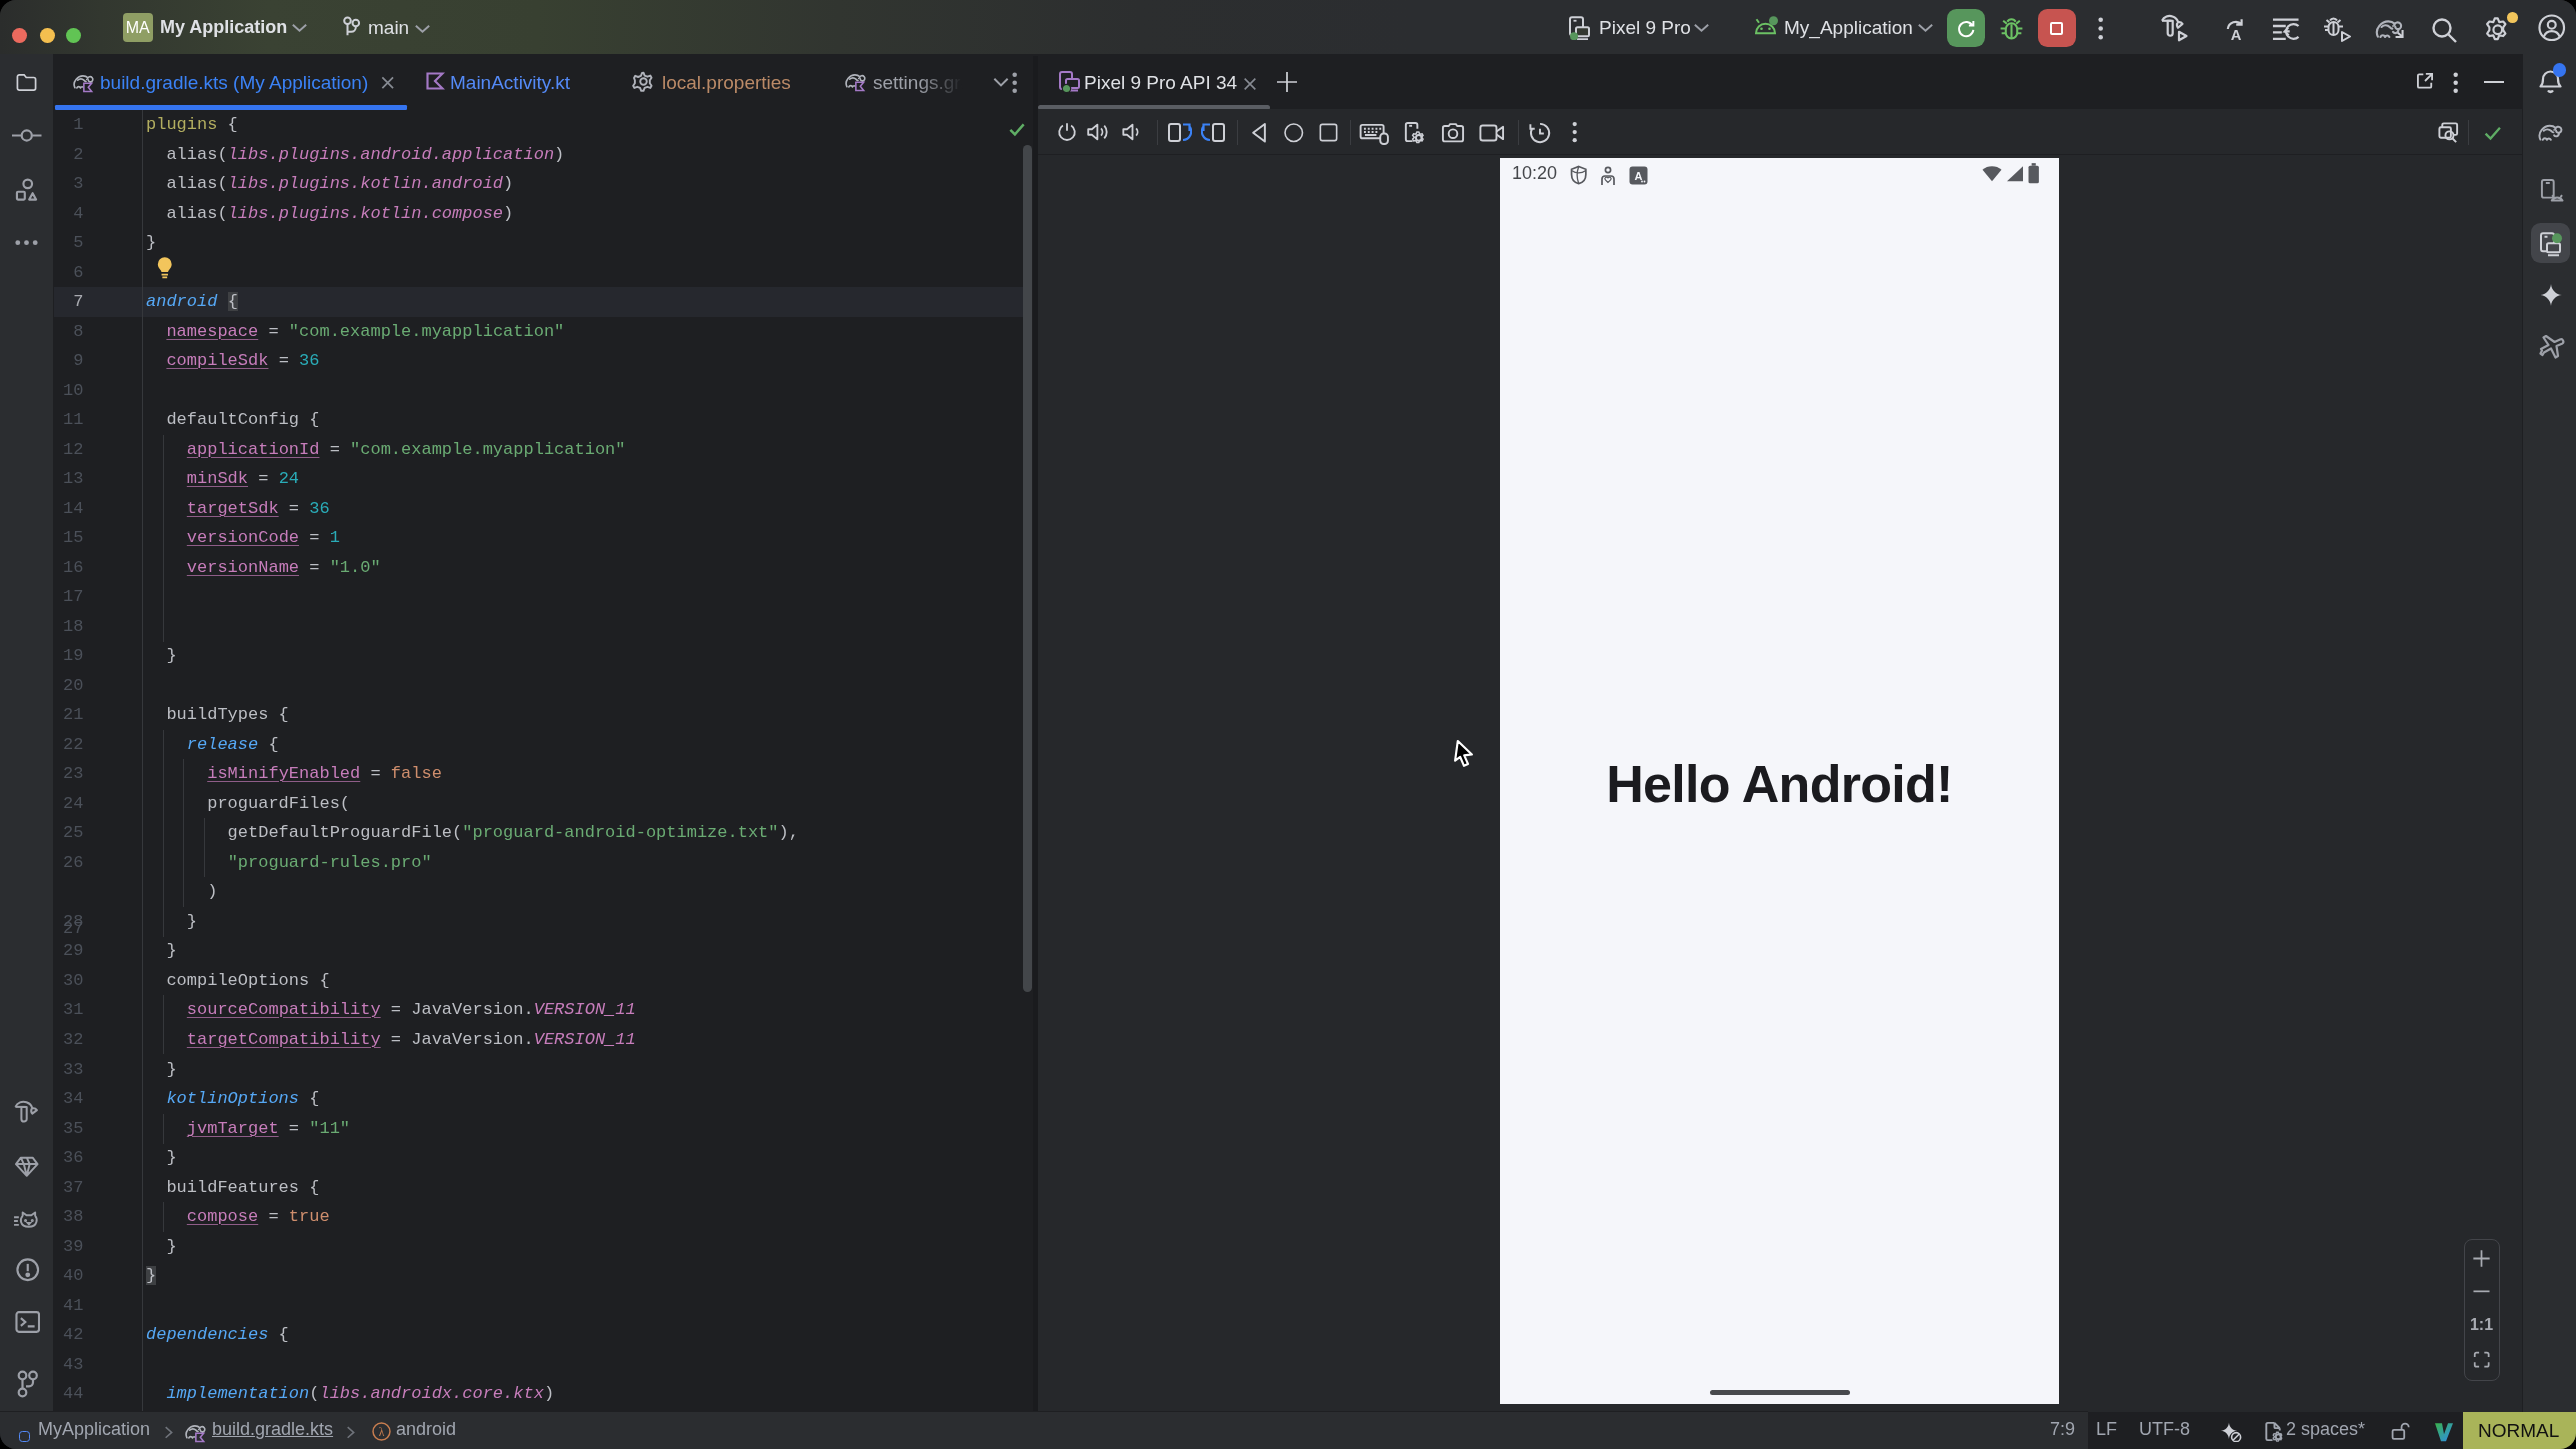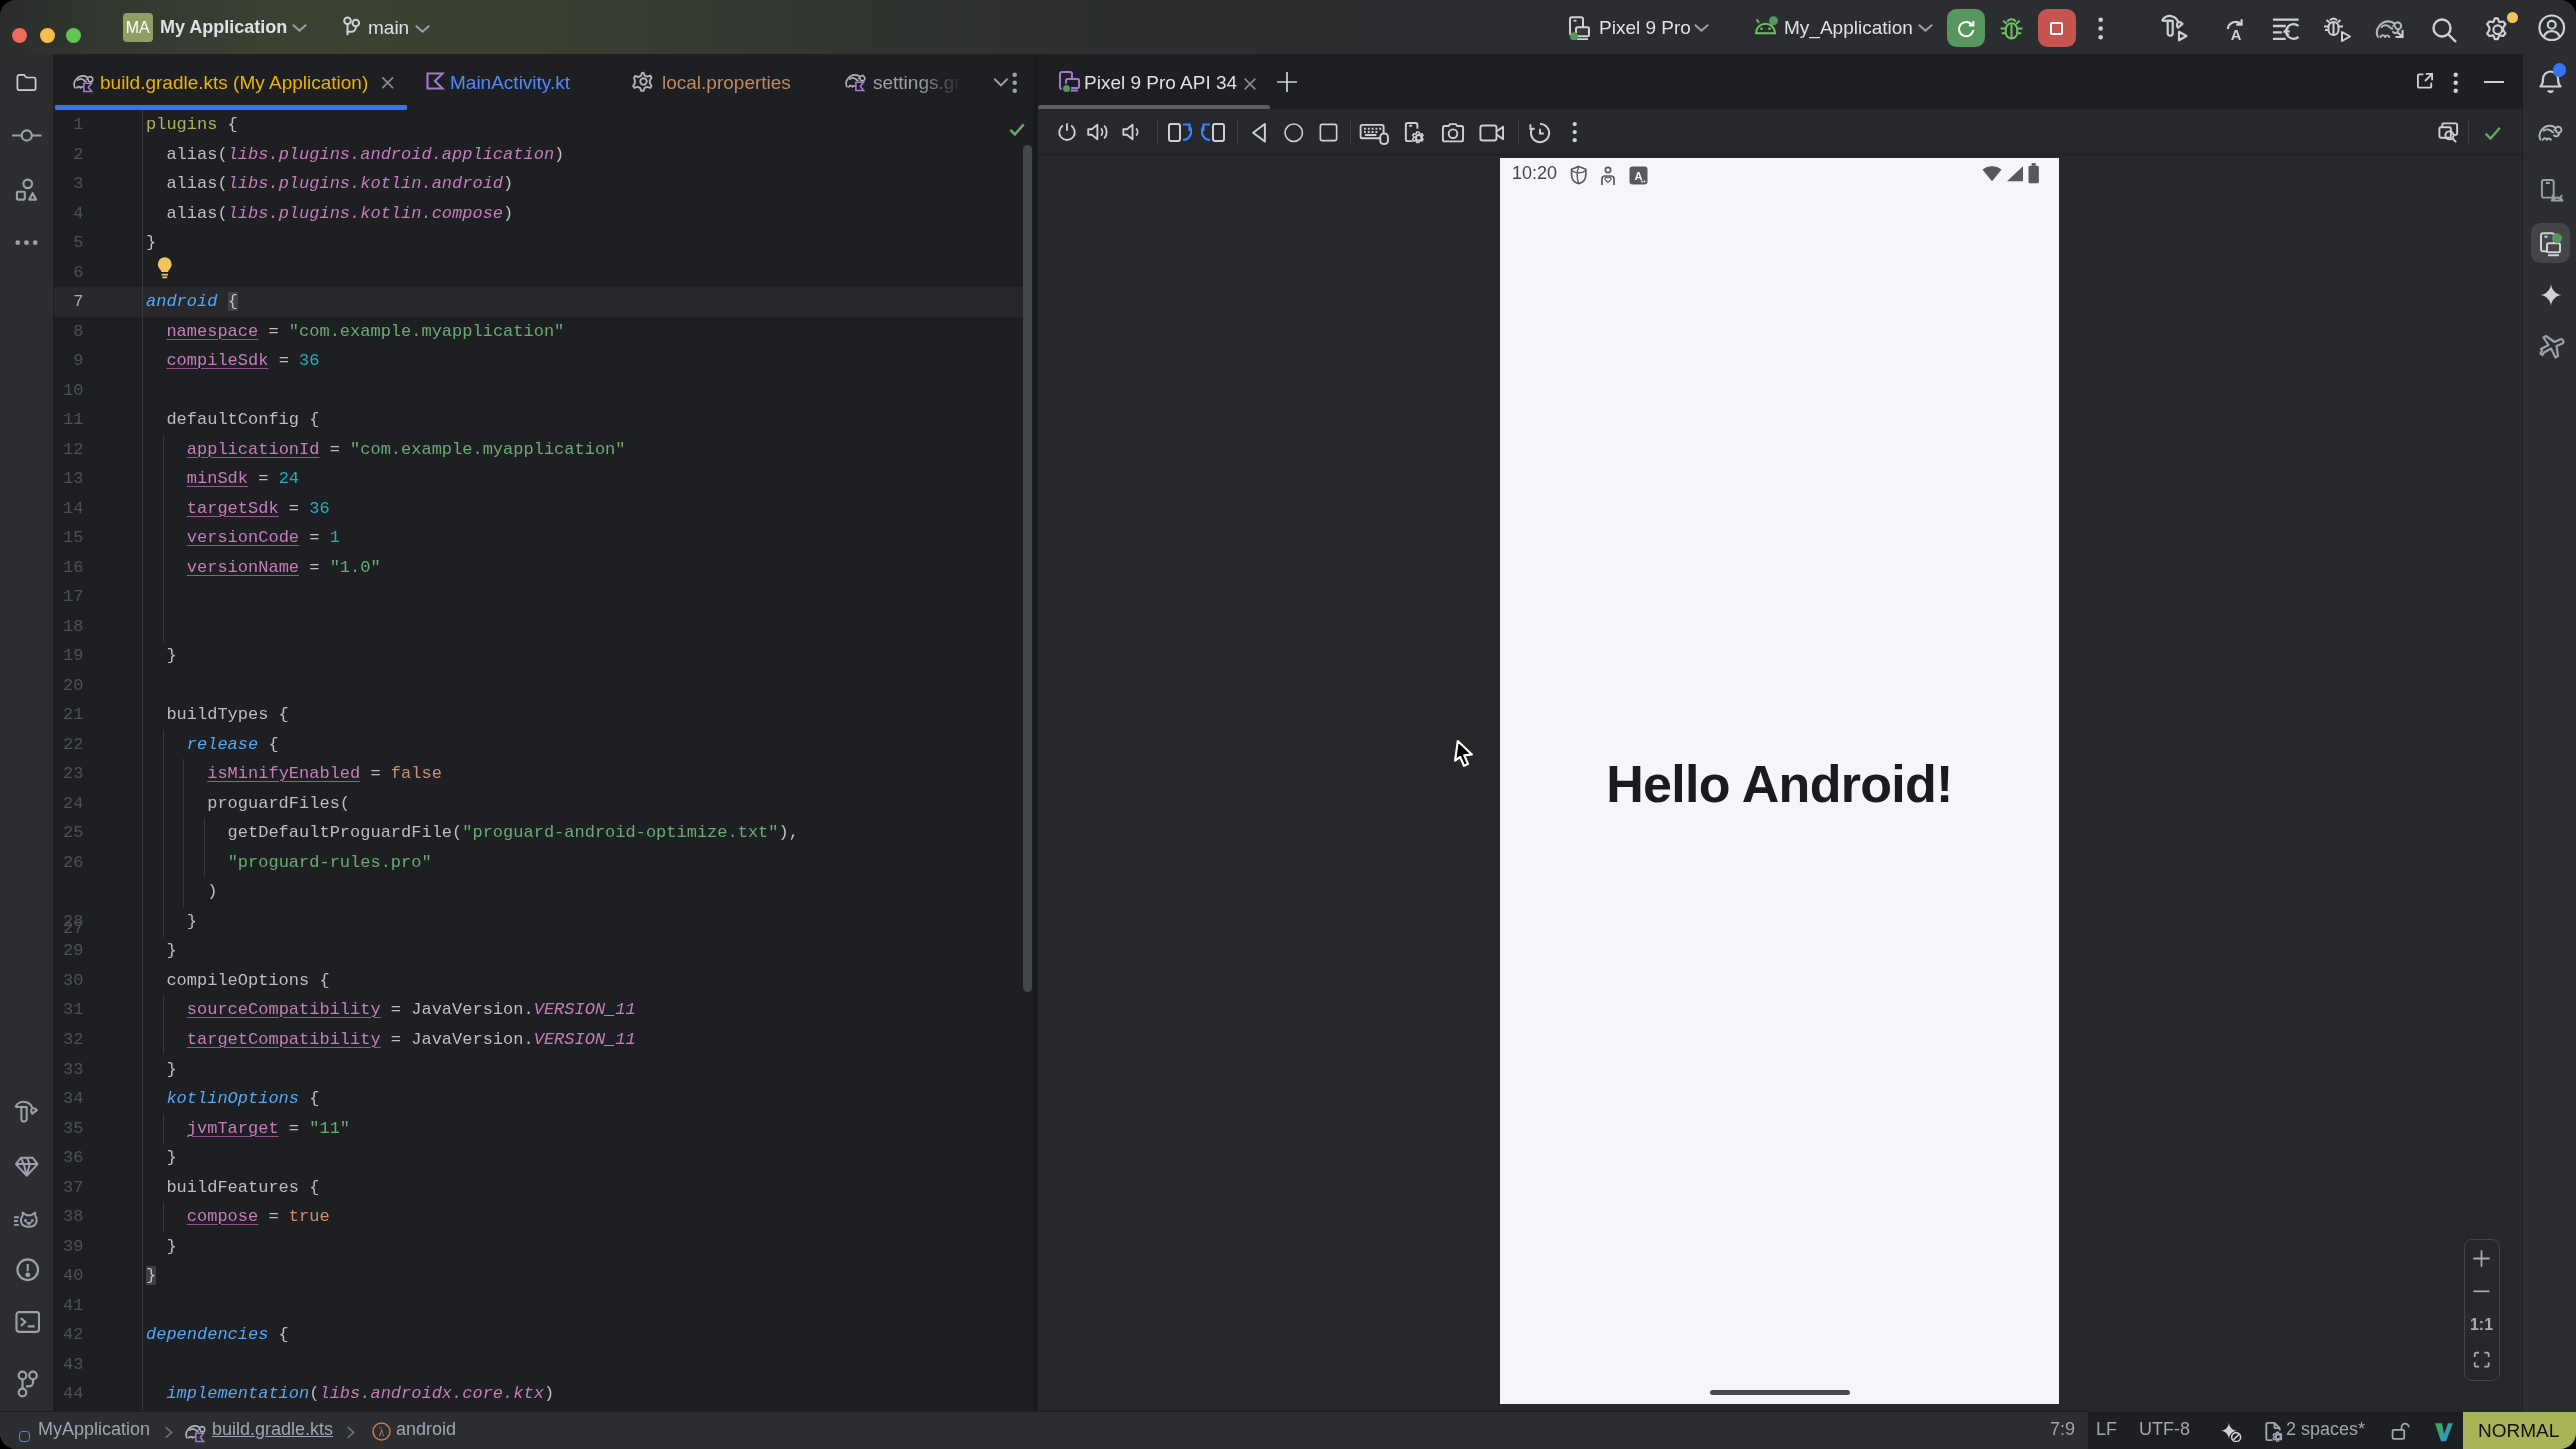--- a/index.html
+++ b/index.html
@@ -231,21 +231,21 @@
       <path d="M6.5 9.3 v9.4 M17 9.3 v3 a4 4 0 0 1 -4 4 h-3"></path>
     </svg>
   </div>
 
   <div class="tabrow">
 
     <svg class="abs" style="left:18px;top:17.4px" width="23" height="23" viewBox="0 0 32 32">
       <use href="#gk"></use>
       <use href="#kflag" fill="#1E1F22" stroke="#A479C6" stroke-width="2.2"></use>
     </svg>
-    <div class="abs" style="left:46px;top:18px;color:#eab308;font-size:19px;">build.gradle.kts (My Application)</div>
+    <div class="abs" style="left:46px;top:18px;color:#3b82f6;font-size:19px;">build.gradle.kts (My Application)</div>
     <svg class="abs" style="left:325px;top:20px" width="17.4" height="17.4" viewBox="0 0 26 26">
         <path d="M5 5 L21 21 M21 5 L5 21" stroke="#878B93" stroke-width="2.6"></path>
       </svg>
     <div class="abs" style="left:1.3px;top:51px;width:352px;height:5.4px;background:#3574F0;border-radius:1.3px;"></div>
 
     <svg class="abs" style="left:371px;top:17.4px" width="20" height="20" viewBox="0 0 24 24">
       <path d="M3 3 h18 L12 12 L21 21 H3 Z" fill="none" stroke="#A479C6" stroke-width="2.6"></path>
     </svg>
     <div class="abs" style="left:396px;top:18px;color:#548AF7;font-size:19px;">MainActivity.kt</div>
 

